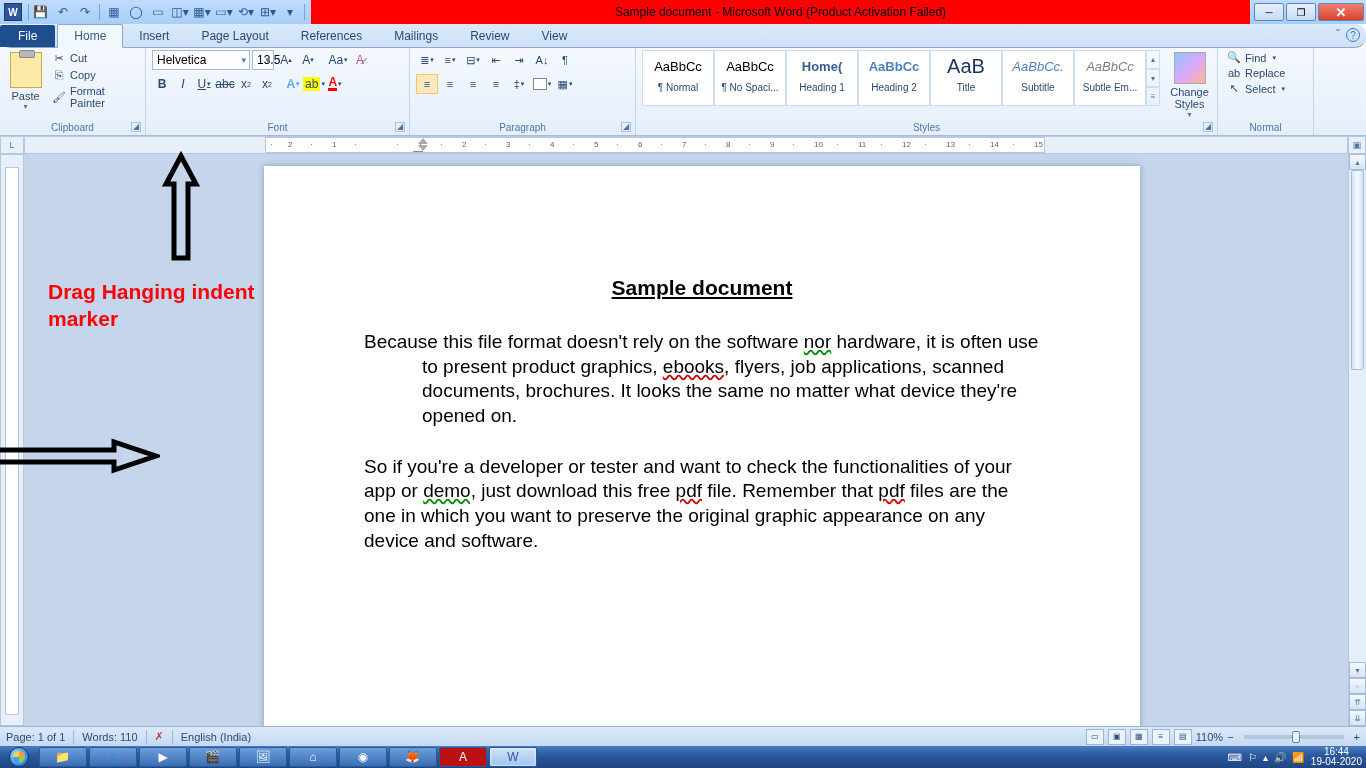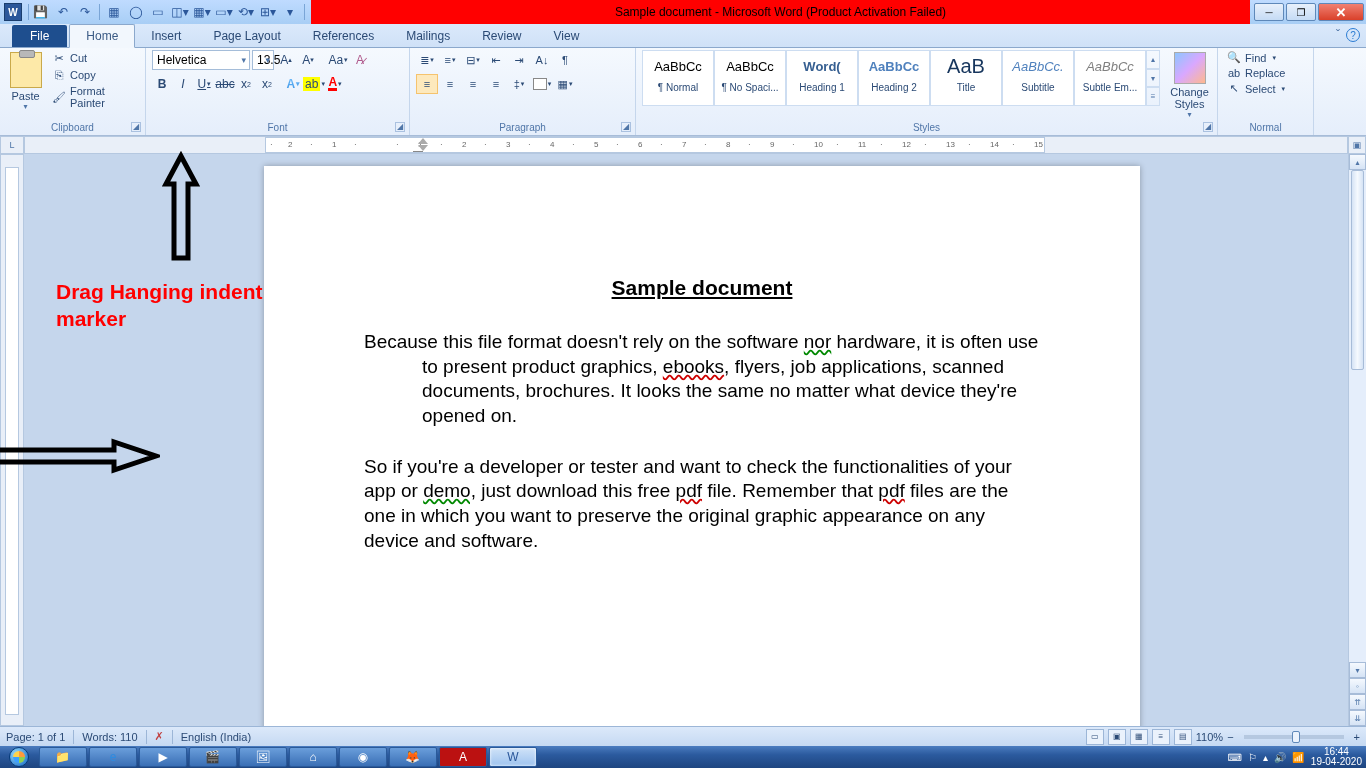--- a/index.html
+++ b/index.html
@@ -10,21 +10,21 @@
 .word-icon { width:18px; height:18px; background:#2b579a; color:#fff; font-weight:bold; font-size:10px; display:flex; align-items:center; justify-content:center; border:1px solid #1a3e6e; margin:0 4px; }
 .qat { display:flex; align-items:center; gap:2px; }
 .qat-btn { width:20px; height:20px; display:flex; align-items:center; justify-content:center; color:#2b579a; font-size:12px; }
 .qat-sep { width:1px; height:16px; background:#7aa5d6; margin:0 2px; }
 .title-red { flex:1; height:28px; background:#ff0000; color:#000; display:flex; align-items:center; justify-content:center; font-size:12px; margin:0 4px; }
 .win-controls { display:flex; gap:2px; margin-right:2px; }
 .win-btn { width:30px; height:18px; background:linear-gradient(#e8f0fb,#c5dbf5); border:1px solid #5e88b9; border-radius:2px; display:flex; align-items:center; justify-content:center; font-size:10px; }
 .win-close { background:linear-gradient(#f08072,#d9402a); color:#fff; width:46px; font-size:13px; font-weight:bold; }
 
 
-.tabstrip { height:24px; background:linear-gradient(#dbe9fb,#cfe1f7); display:flex; align-items:flex-end; padding-left:12px; border-bottom:1px solid #8ba8cc; position:relative; }
+.tabstrip { height:24px; background:linear-gradient(#dbe9fb,#cfe1f7); display:flex; align-items:flex-end; padding-left:0; border-bottom:1px solid #8ba8cc; position:relative;border-radius:11px; }
 .file-tab { background:#1e4e8e; color:#fff; padding:4px 18px; font-size:12px; border-radius:2px 2px 0 0; margin-right:2px; }
 .tab { padding:4px 16px; font-size:12px; color:#2b4a75; cursor:pointer; }
 .tab.active { background:#f2f7fd; border:1px solid #8ba8cc; border-bottom:1px solid #f2f7fd; border-radius:2px 2px 0 0; margin-bottom:-1px; color:#3b5b85; }
 .tabstrip-right { position:absolute; right:6px; top:4px; display:flex; gap:6px; color:#5076a8; font-size:12px; }
 
 
 .ribbon { height:88px; background:linear-gradient(#f5f9fe,#e5eefb); border-bottom:1px solid #a7bcd8; display:flex; }
 .group { border-right:1px solid #c5d6ec; padding:2px 6px 0 6px; display:flex; flex-direction:column; position:relative; }
 .group-label { position:absolute; bottom:2px; left:0; right:0; text-align:center; font-size:10px; color:#5076a8; }
 .group-dlg { position:absolute; bottom:3px; right:4px; font-size:8px; color:#5076a8; border:1px solid #aac1e0; width:10px; height:10px; line-height:8px; text-align:center; }
@@ -266,21 +266,21 @@
       <div class="styles-gallery">
         <div class="style-item">
             <div class="style-preview">AaBbCc</div>
             <div class="style-name">¶ Normal</div>
           </div>
         <div class="style-item">
             <div class="style-preview">AaBbCc</div>
             <div class="style-name">¶ No Spaci...</div>
           </div>
         <div class="style-item">
-            <div class="style-preview" style="color:#365f91;font-weight:bold">Word(</div>
+            <div class="style-preview" style="color:#365f91;font-weight:bold">Home(</div>
             <div class="style-name">Heading 1</div>
           </div>
         <div class="style-item">
             <div class="style-preview" style="color:#4f81bd;font-weight:bold">AaBbCc</div>
             <div class="style-name">Heading 2</div>
           </div>
         <div class="style-item">
             <div class="style-preview" style="color:#17365d;font-size:20px">AaB</div>
             <div class="style-name">Title</div>
           </div>
@@ -392,21 +392,21 @@
 
   <div class="vscroll">
     <div class="vscroll-btn">▴</div>
     <div class="vscroll-thumb"></div>
     <div class="vscroll-btn" style="position:absolute;bottom:48px;left:0;right:0">▾</div>
     <div class="vscroll-btn" style="position:absolute;bottom:32px;left:0;right:0">◦</div>
     <div class="vscroll-btn" style="position:absolute;bottom:16px;left:0;right:0">⇈</div>
     <div class="vscroll-btn" style="position:absolute;bottom:0;left:0;right:0">⇊</div>
   </div>
 
-  <div class="anno-red" style="top:142px; left:56px; width:260px;">Drag Hanging indent marker</div>
+  <div class="anno-red" style="top:142px; left:48px; width:260px;">Drag Hanging indent marker</div>
   <svg class="arrow-up" style="top:14px;left:158px" width="46" height="130">
     <path d="M23 6 L8 34 L16 34 L16 108 L30 108 L30 34 L38 34 Z" fill="none" stroke="#000" stroke-width="5"></path>
   </svg>
 
   <svg class="arrow-right" style="top:302px;left:-26px" width="186" height="36">
     <path d="M4 12 L140 12 L140 4 L182 18 L140 32 L140 24 L4 24 Z" fill="none" stroke="#000" stroke-width="5"></path>
   </svg>
 </div>
 
 <div class="statusbar">

